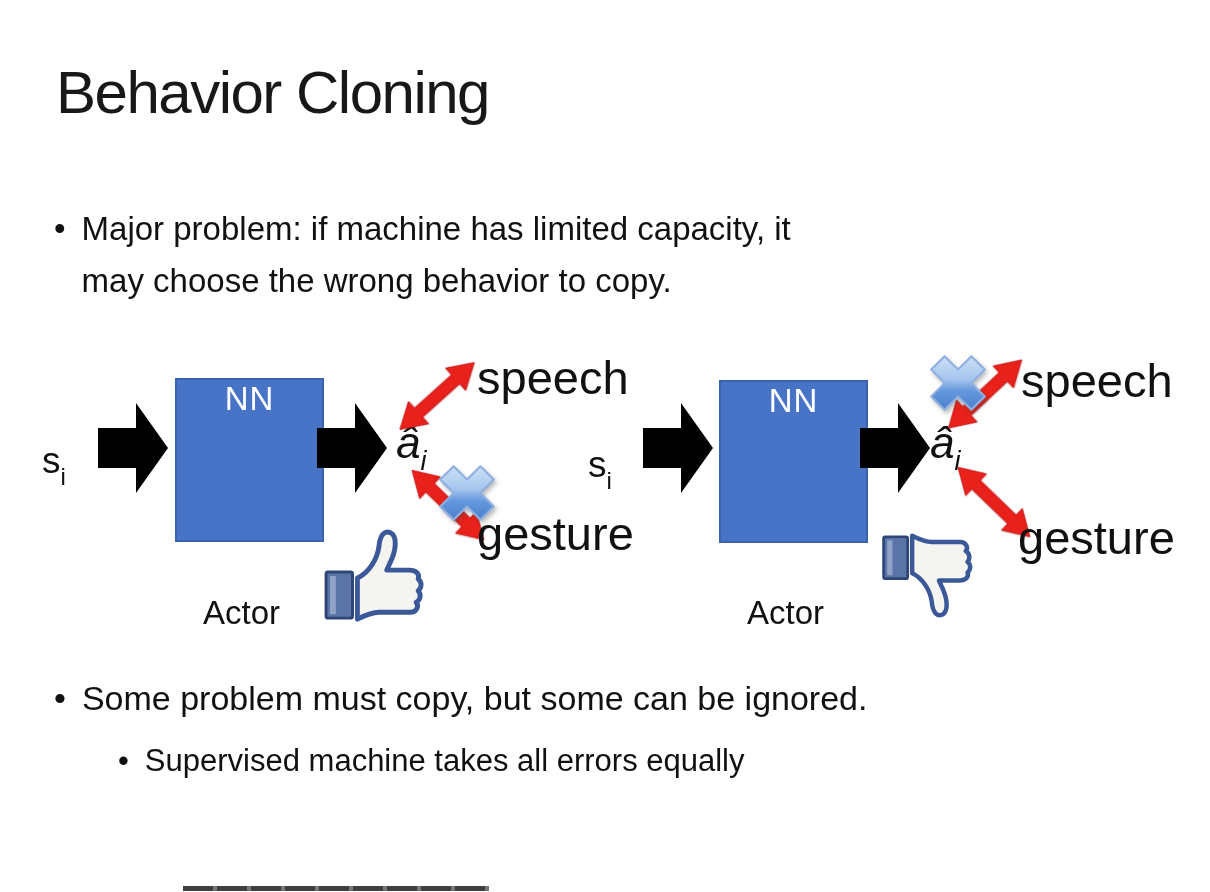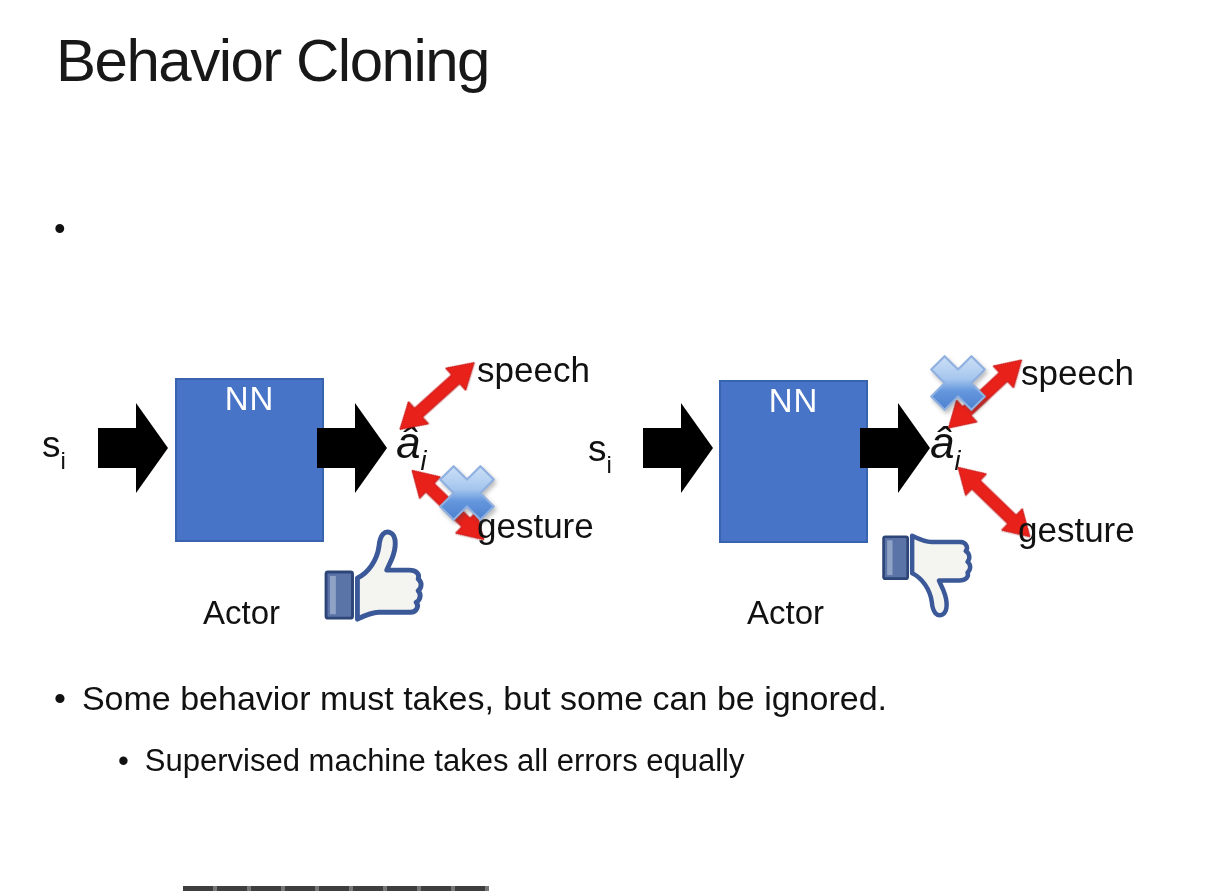--- a/index.html
+++ b/index.html
@@ -7,48 +7,48 @@
     width:1210px;height:892px;
     background:var(--background,#fff);
     font-family:"Liberation Sans", sans-serif;
     color:var(--text,#111);
     overflow:hidden;
   }
   .slide{position:relative;width:1210px;height:892px;background:var(--background,#fff);}
 
   
   .title{
-    position:absolute;left:56px;top:26px;
+    position:absolute;left:56px;top:58px;
     font-size:60px;font-weight:300;letter-spacing:-1.5px;color:#181818;
     margin:0;
   }
   .bullet{position:absolute;display:flex;align-items:flex-start;}
   .bullet .dot{flex:0 0 auto;margin-right:16px;}
   .b1{left:54px;top:203px;font-size:33px;line-height:52px;}
   .b2{left:54px;top:676px;font-size:34px;line-height:44px;}
   .b2sub{left:118px;top:740px;font-size:31px;line-height:42px;}
 
   
-  .si{position:absolute;font-size:37px;}
+  .si{position:absolute;font-size:37px;margin-top:16px;}
   .si sub{font-size:24px;position:relative;bottom:-4px;}
   .nnbox{
     position:absolute;width:149px;
     background:var(--nn-fill,#4774C6);
     border:2px solid var(--nn-border,#3A63AF);
     box-sizing:border-box;
     display:flex;align-items:flex-start;justify-content:center;
   }
   .nnbox .nntext{color:var(--nn-text,#fff);font-size:33px;letter-spacing:1px;}
   .blockarrow{position:absolute;width:70px;height:96px;}
   .blockarrow polygon{fill:var(--block-arrow,#000);}
   .ahat{position:absolute;font-family:Liberation Sans, sans-serif;font-style:italic;font-size:44px;}
   .ahat sub{font-size:27px;position:relative;bottom:-2px;}
   .redarrow{position:absolute;width:100px;height:36px;filter:drop-shadow(1px 1px 0 rgba(120,0,0,.15));}
   .redarrow polygon{fill:var(--red-arrow,#E8211A);stroke:#C81414;stroke-width:1;}
-  .lbl{position:absolute;font-size:35px;text-align:right;}
+  .lbl{position:absolute;font-size:47px;text-align:right;}
   .actor{position:absolute;font-size:33px;text-align:center;margin-top:42px;}
   .cross{position:absolute;width:62px;height:62px;filter:drop-shadow(2px 3px 2px rgba(70,70,70,.35));}
   .cross polygon{fill:url(#xg);stroke:#8FB0E0;stroke-width:2.5;stroke-linejoin:round;}
   .thumb{position:absolute;width:110px;height:96px;}
   .thumb .hand{fill:var(--thumb-hand,#F4F4F0);stroke:var(--thumb-outline,#3B5998);stroke-width:5;stroke-linejoin:round;}
   .thumb .cuff{fill:var(--thumb-cuff,#5B74A8);stroke:#2E4677;stroke-width:3;}
   .thumb .cuffhl{fill:#9AABCC;opacity:.85;}
   .flip{transform:scaleY(-1);}
 
   
@@ -100,20 +100,22 @@
   </defs>
 </svg>
 
 <div class="slide">
 
   <h1 class="title">Behavior Cloning</h1>
 
   <div class="bullet b1">
     <span class="dot">•</span>
     <div>
+      <div>Major problem: if machine has limited capacity, it</div>
+      <div>may choose the wrong behavior to copy.</div>
     </div>
   </div>
 
   <div class="si l-si"><span>s</span><sub>i</sub></div>
 
   <svg class="blockarrow l-a1" viewBox="0 0 70 96">
       <polygon points="0,28 38,28 38,3 70,48 38,93 38,68 0,68"></polygon>
     </svg>
 
   <div class="nnbox l-nn">
@@ -184,21 +186,21 @@
   <div class="actor r-actor">Actor</div>
 
   <svg class="thumb r-thumb flip" viewBox="0 0 112 98">
     <path class="hand" d="M36,94 L36,52 C47,47 56,34 58,20 C59,8 64,3 70,6 C76,9 76,21 71,33 L66,44 L89,44 C96,44 100,48 98,53 C102,56 102,62 98,65 C101,68 101,74 96,77 C99,80 97,87 90,87 L58,87 C50,87 42,91 36,94 Z"></path>
     <rect class="cuff" x="4" y="46" width="27" height="47" rx="2"></rect>
     <rect class="cuffhl" x="8" y="50" width="6" height="39"></rect>
   </svg>
 
   <div class="bullet b2">
     <span class="dot">•</span>
-    <div>Some behavior must takes, but some can be ignored.</div>
+    <div>Some problem must copy, but some can be ignored.</div>
   </div>
 
   <div class="bullet b2sub">
     <span class="dot">•</span>
     <div>Supervised machine takes all errors equally</div>
   </div>
 
   <div class="cropline"></div>
 
 </div>

